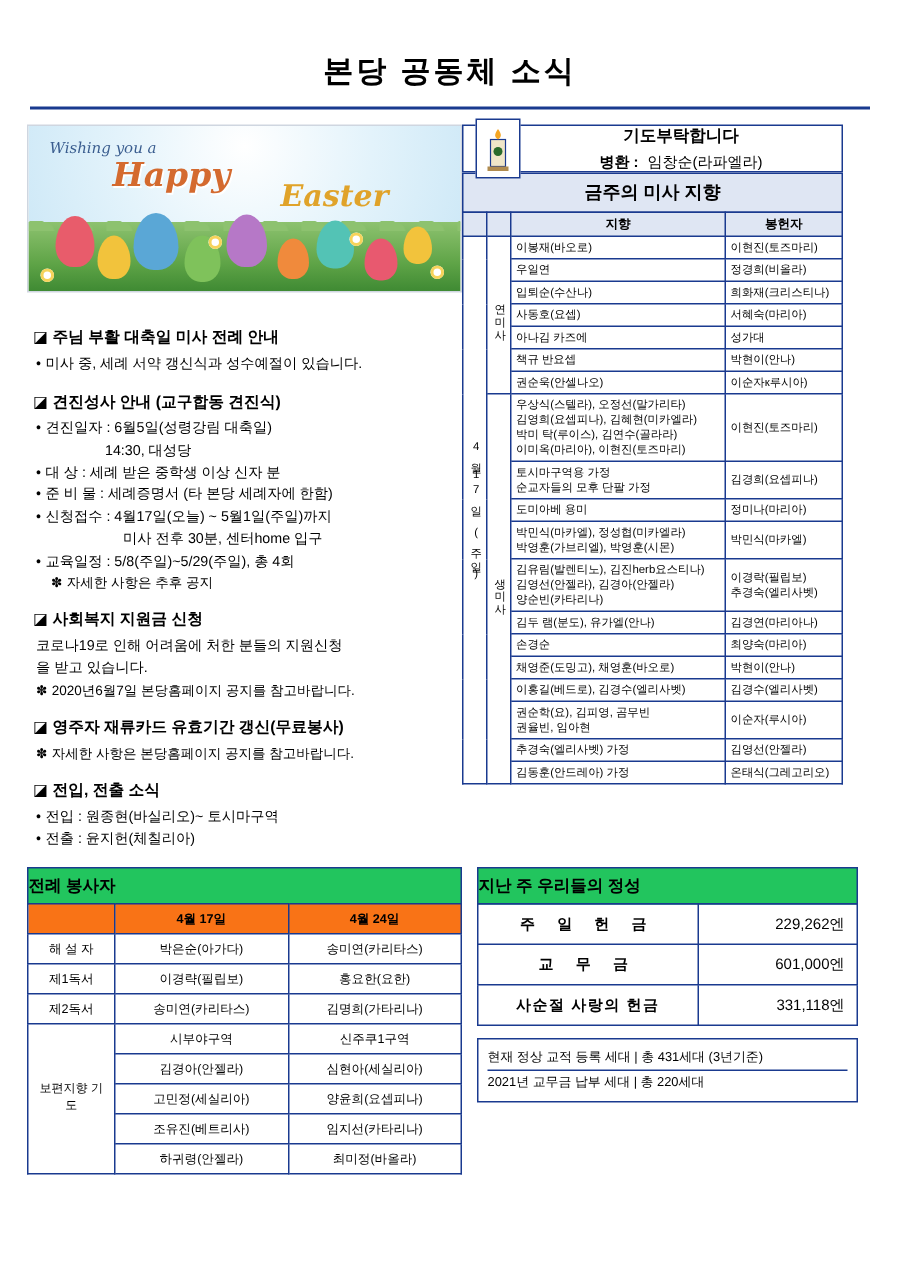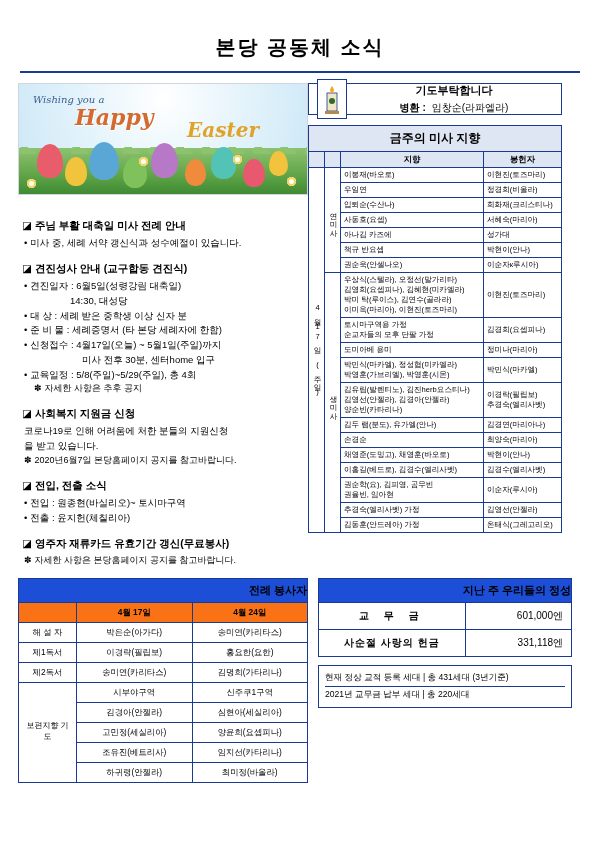--- a/index.html
+++ b/index.html
@@ -91,41 +91,40 @@
   .nl .b { margin-right:3px; }
   .indent1 { margin-left:16px; }
   .indent2 { margin-left:52px; }
   .indent3 { margin-left:64px; }
   .small-note { font-size:9px; }
 
   
   .mass-title {
     border:1px solid #1a3a8f; background:#dfe6f3;
     text-align:center; font-weight:bold; font-size:12px; padding:4px 0;
-    margin-top:10px;
   }
   table.mass { border-collapse: collapse; width:100%; margin-top:-1px; table-layout:fixed; }
   table.mass td, table.mass th {
     border:1px solid #1a3a8f; font-size:7.6px; padding:2px 3px; vertical-align:middle;
   }
   table.mass th { background:#dfe6f3; font-weight:bold; text-align:center; font-size:8.4px; }
   .col-date { width:16px; text-align:center; }
   .col-kind { width:16px; text-align:center; }
   .col-int { }
   .col-off { width:78px; }
   .vert { writing-mode: vertical-rl; text-orientation: upright; letter-spacing:1px; margin:0 auto; }
 
   
   .bottom-wrap { display:flex; gap:10px; margin-top:10px; align-items:flex-start; }
   .bl { width:290px; }
   .br { width:254px; }
 
   .sec-title {
-    border:1px solid #1a3a8f; background:#1d4ed8;
-    text-align:right; font-weight:bold; font-size:11px; padding:4px 0;
+    border:1px solid #1a3a8f; background:#22c55e;
+    text-align:left; font-weight:bold; font-size:11px; padding:4px 0;
   }
   table.grid { border-collapse:collapse; width:100%; margin-top:-1px; table-layout:fixed; }
   table.grid td, table.grid th { border:1px solid #1a3a8f; font-size:8.4px; padding:4px 3px; text-align:center; }
   table.grid th { background:#f97316; font-weight:bold; }
 
   table.offer { border-collapse:collapse; width:100%; margin-top:-1px; }
   table.offer td { border:1px solid #1a3a8f; font-size:10px; padding:6px 8px; }
   table.offer td.k { text-align:center; font-weight:bold; letter-spacing:6px; width:58%; }
   table.offer td.v { text-align:right; }
 
@@ -213,36 +212,36 @@
           </div>
           <div class="nl"><span>코로나19로 인해 어려움에 처한 분들의 지원신청</span></div>
           <div class="nl"><span>을 받고 있습니다.</span></div>
           <div class="nl small-note">
             <span class="b">✽</span><span>2020년6월7일 본당홈페이지 공지를 참고바랍니다.</span>
           </div>
         </div>
 
         <div>
           <div class="nt">
-            <span class="sq">◪</span><span>전입, 전출 소식</span>
-          </div>
-          <div class="nl">
-            <span class="b">•</span><span>전입 : 원종현(바실리오)~ 토시마구역</span>
-          </div>
-          <div class="nl">
-            <span class="b">•</span><span>전출 : 윤지헌(체칠리아)</span>
+            <span class="sq">◪</span><span>영주자 재류카드 유효기간 갱신(무료봉사)</span>
+          </div>
+          <div class="nl small-note">
+            <span class="b">✽</span><span>자세한 사항은 본당홈페이지 공지를 참고바랍니다.</span>
           </div>
         </div>
 
         <div>
           <div class="nt">
-            <span class="sq">◪</span><span>영주자 재류카드 유효기간 갱신(무료봉사)</span>
-          </div>
-          <div class="nl small-note">
-            <span class="b">✽</span><span>자세한 사항은 본당홈페이지 공지를 참고바랍니다.</span>
+            <span class="sq">◪</span><span>전입, 전출 소식</span>
+          </div>
+          <div class="nl">
+            <span class="b">•</span><span>전입 : 원종현(바실리오)~ 토시마구역</span>
+          </div>
+          <div class="nl">
+            <span class="b">•</span><span>전출 : 윤지헌(체칠리아)</span>
           </div>
         </div>
 
       </div>
     </div>
 
     <div class="right-col">
 
       <div class="prayer-box">
         <div class="prayer-icon">
@@ -419,20 +418,24 @@
           <td>최미정(바올라)</td>
         </tr>
       </tbody>
         </table>
     </div>
 
     <div class="br">
       <div class="sec-title">지난 주 우리들의 정성</div>
       <table class="offer">
         <tbody>
+            <tr>
+          <td class="k">주 일 헌 금</td>
+          <td class="v">229,262엔</td>
+        </tr>
         <tr>
           <td class="k">교 무 금</td>
           <td class="v">601,000엔</td>
         </tr>
         <tr>
           <td class="k" style="letter-spacing:1px">사순절 사랑의 헌금</td>
           <td class="v">331,118엔</td>
         </tr>
       </tbody>
         </table>

